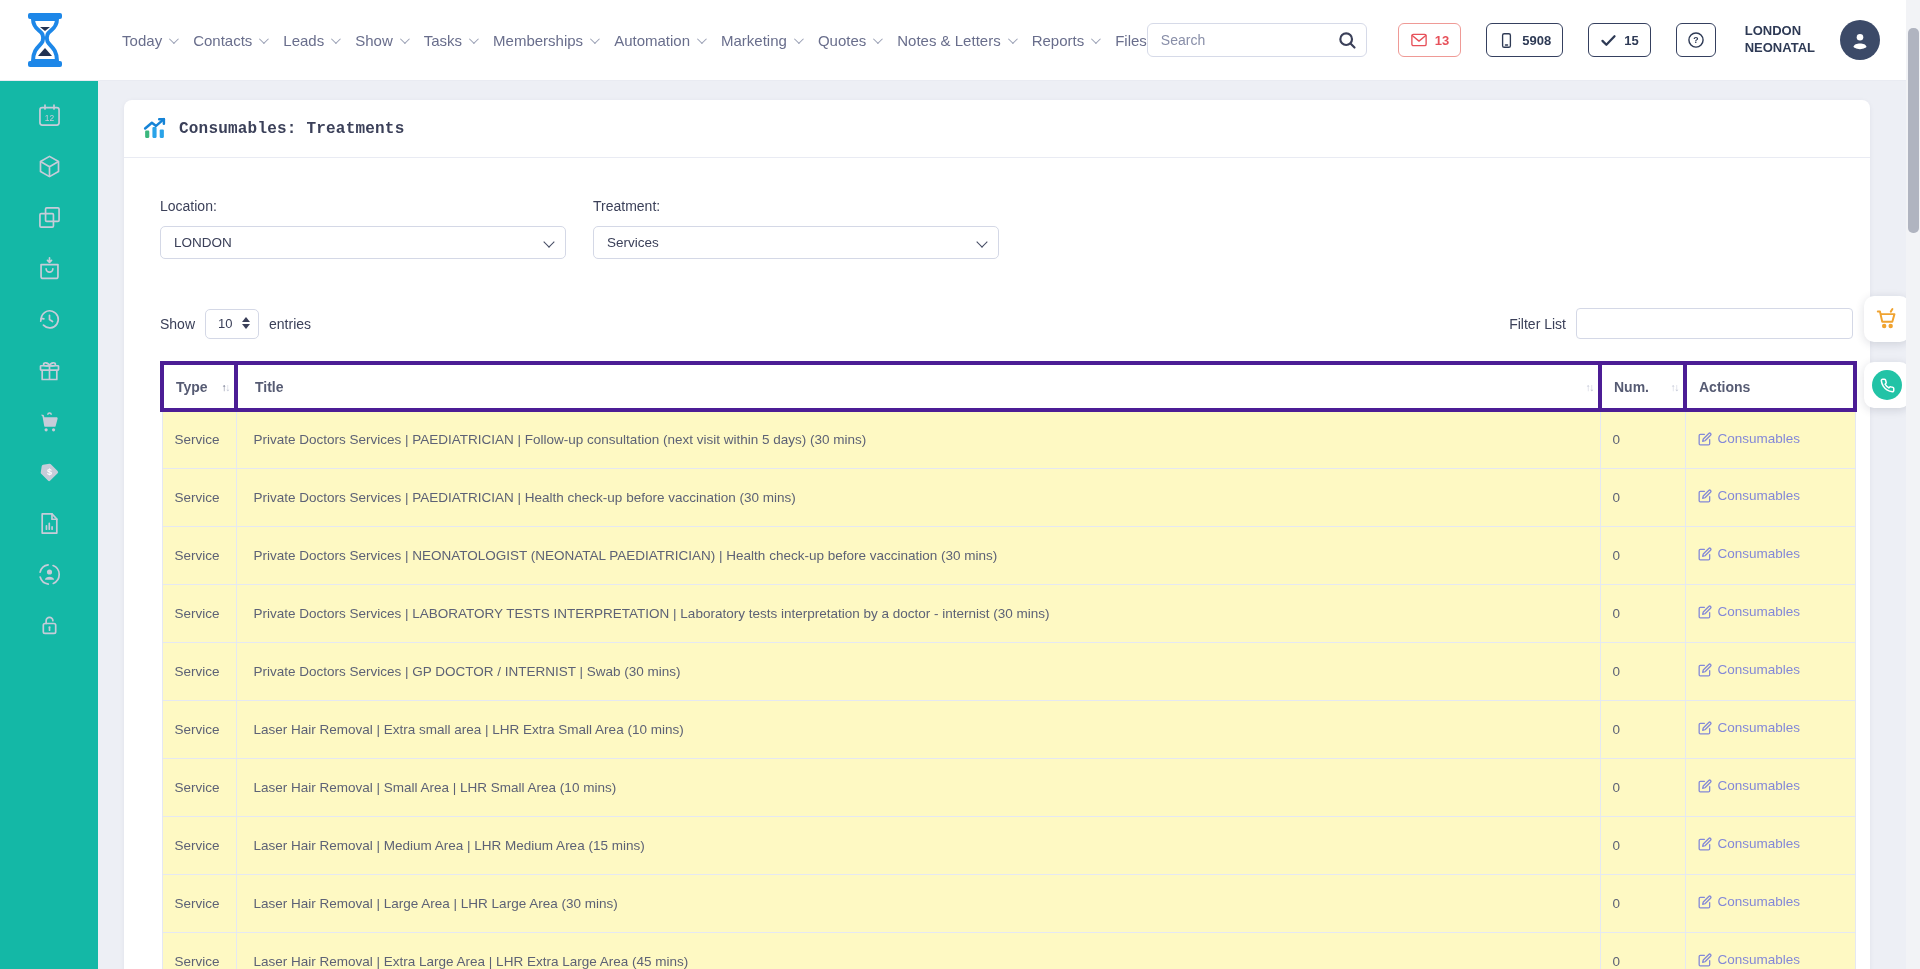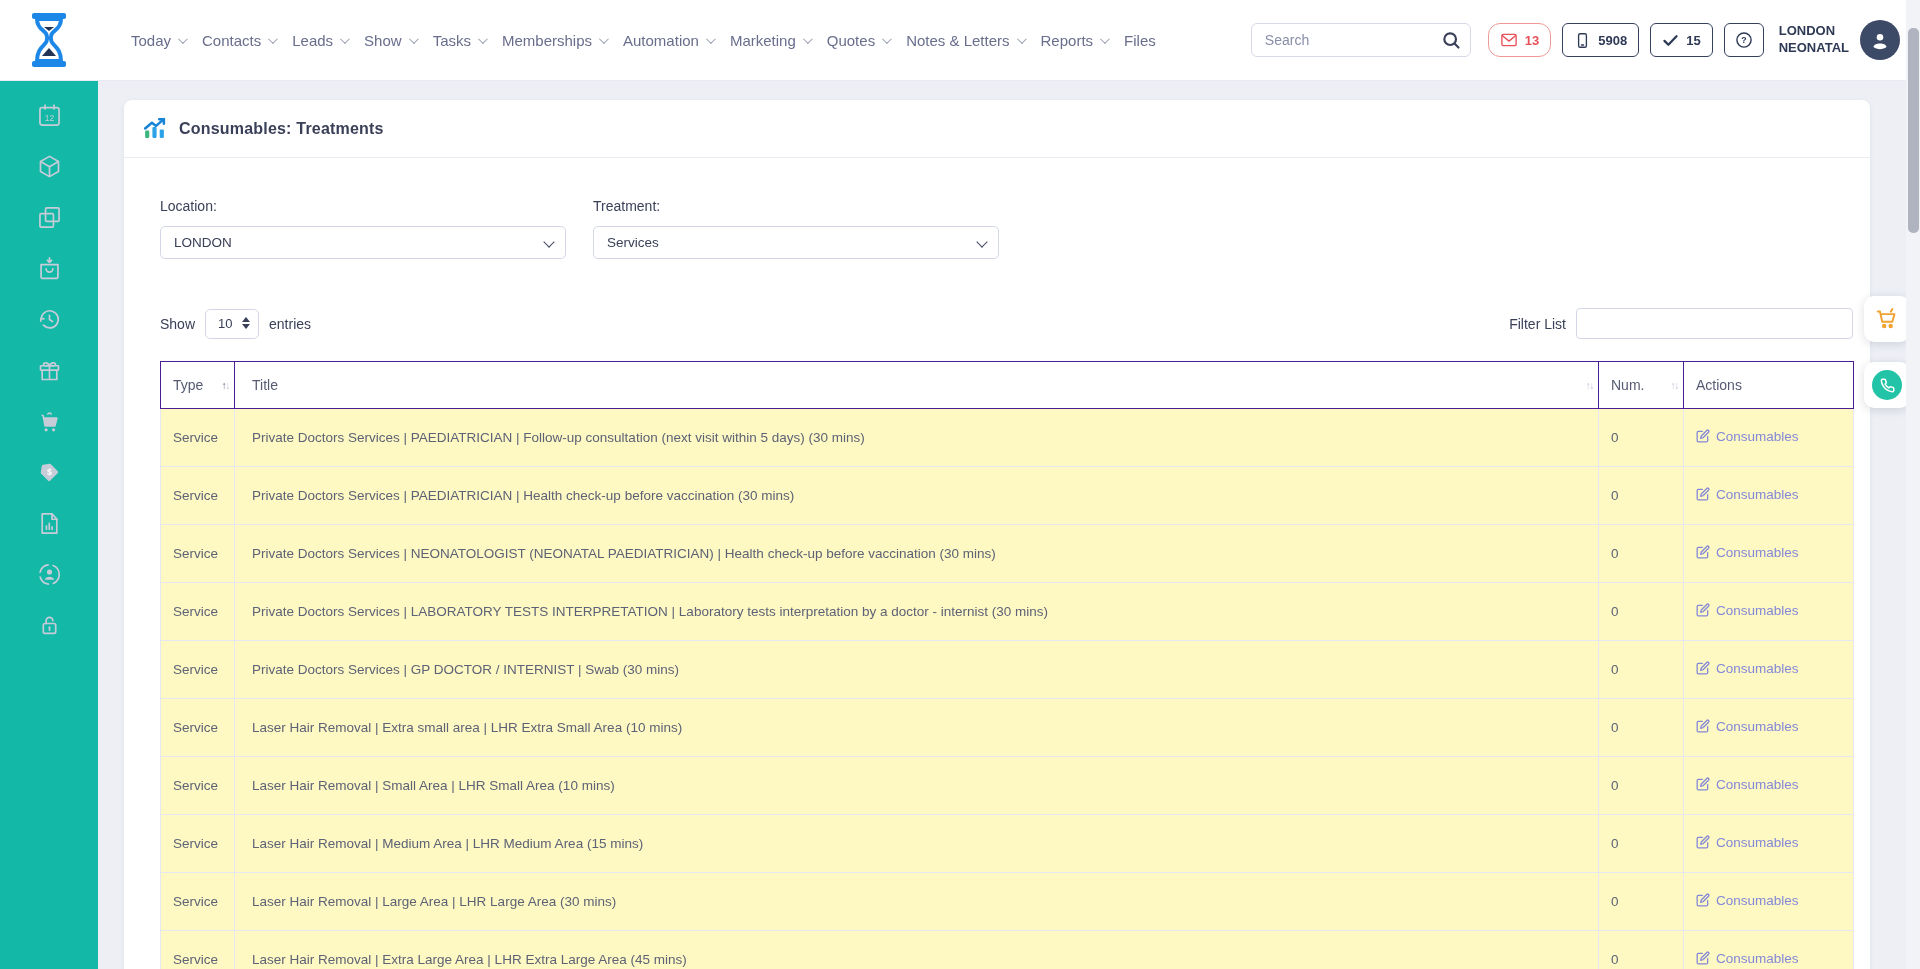--- a/index.html
+++ b/index.html
@@ -8,46 +8,46 @@
 
   
   .topbar { position:absolute; left:0; top:0; width:1920px; height:80px; background:#fff;
             display:flex; align-items:center; box-shadow:0 1px 0 #e9ebf2; z-index:20; }
   .logo-wrap { width:98px; display:flex; justify-content:center; align-items:center; }
   .nav { display:flex; align-items:flex-start; gap:17px; margin-left:33px; }
   .nav-item { display:flex; align-items:center; gap:7px; color:#696e8c; font-size:15px;
               cursor:pointer; white-space:nowrap; text-decoration:none; }
   .chev { width:7px; height:7px; border-right:1.6px solid #9aa0b5; border-bottom:1.6px solid #9aa0b5;
           transform:rotate(45deg) translateY(-2px); display:inline-block; }
-  .topbar-right { margin-left:auto; display:flex; align-items:center; gap:11px; padding-right:20px; }
+  .topbar-right { margin-left:auto; display:flex; align-items:center; gap:25px; padding-right:40px; }
   .search-box { position:relative; width:220px; height:34px; margin-right:6px; }
   .search-box input { width:100%; height:100%; border:1px solid #d6dae8; border-radius:6px;
                       padding:0 40px 0 13px; font-size:14px; color:#3b4059; outline:none;
                       font-family:"Liberation Sans", sans-serif; }
   .search-box input::placeholder { color:#888ea8; }
   .search-ico { position:absolute; right:10px; top:7px; cursor:pointer; }
   .tb-badge { height:34px; border-radius:6px; border:1px solid #35405f; display:flex;
               align-items:center; gap:7px; padding:0 11px; font-size:13px; font-weight:bold;
               color:#2e3a55; background:#fff; cursor:pointer; }
-  .tb-badge.red { border-color:#ef9a96; color:#e7515a;border-radius:12px; }
+  .tb-badge.red { border-color:#ef9a96; color:#e7515a; }
   .tb-badge.square { padding:0 9px; }
   .user-name { font-size:13px; font-weight:bold; color:#2e3a55; line-height:1.3; margin-left:4px; }
   .avatar { width:40px; height:40px; border-radius:50%; background:#3c4a68; display:flex;
             align-items:center; justify-content:center; cursor:pointer; }
 
   
   .sidebar { position:absolute; left:0; top:80px; width:98px; bottom:0; background:#14b8a6;
              display:flex; flex-direction:column; align-items:center; padding-top:22px; gap:24px; z-index:10; }
   .side-item { width:34px; height:27px; display:flex; align-items:center; justify-content:center; cursor:pointer; }
 
   
   .card { position:absolute; left:124px; top:100px; width:1746px; min-height:1000px;
           background:#fff; border-radius:8px; box-shadow:0 1px 5px rgba(20,25,60,.06); }
   .card-header { height:58px; display:flex; align-items:center; gap:12px; padding-left:18px;
-                 border-bottom:1px solid #e9ebf3; }
+                 border-bottom:1px solid #e9ebf3;font-family:Liberation Mono, monospace; }
   .card-title { font-size:16px; font-weight:bold; color:#3b4059; letter-spacing:.2px; }
 
   .filters { display:flex; gap:27px; margin:40px 0 0 36px; }
   .filter-label { font-size:14px; color:#3b4059; margin-bottom:12px; }
   .select { position:relative; width:406px; height:33px; border:1px solid #d4d8e6; border-radius:5px;
             background:#fff; display:flex; align-items:center; padding:0 30px 0 13px;
             font-size:13.5px; color:#3b4059; cursor:pointer; }
   .select .caret { position:absolute; right:12px; top:11px; width:8px; height:8px;
                    border-right:1.4px solid #444b63; border-bottom:1.4px solid #444b63;
                    transform:rotate(45deg); }
@@ -60,22 +60,22 @@
   .spinner i { width:0; height:0; border-left:4px solid transparent; border-right:4px solid transparent; }
   .spinner .up { border-bottom:5px solid #3b4059; }
   .spinner .dn { border-top:5px solid #3b4059; }
   .filter-group { display:flex; align-items:center; gap:10px; font-size:14px; color:#3b4059; }
   .filter-group input { width:277px; height:31px; border:1px solid #d4d8e6; border-radius:4px;
                         padding:0 10px; font-size:13.5px; color:#3b4059; outline:none;
                         font-family:"Liberation Sans", sans-serif; }
 
   
   table.dt { width:1693px; margin:22px 0 0 36px; border-collapse:collapse; table-layout:fixed; }
-  .dt th { height:47px; text-align:left; font-weight:normal; font-size:14px; color:#565b73;
-           border:1px solid #4c1d95; padding-left:12px; position:relative; cursor:pointer; }
+  .dt th { height:47px; text-align:left; font-weight:bold; font-size:14px; color:#565b73;
+           border:4px solid #4c1d95; padding-left:12px; position:relative; cursor:pointer; }
   .dt th.no-sort { cursor:default; }
   .dt td { height:58px; border:1px solid #e5e8f2; font-size:13.5px; color:#5d6276;
            padding-left:12px; background:#fef9c3; }
   .dt th.pad-lg, .dt td.pad-lg { padding-left:17px;margin-left:37px; }
   .sort { position:absolute; right:5px; top:50%; transform:translateY(-52%);
           font-size:10.5px; letter-spacing:-1.5px; }
   .sort .a-up { color:#6a7089; } .sort .a-dn { color:#c6cad8; }
   .sort.idle .a-up { color:#c6cad8; }
   .consumables-link { display:inline-flex; align-items:center; gap:6px; color:#8388d8;
                       font-size:13.5px; text-decoration:none; cursor:pointer; }

